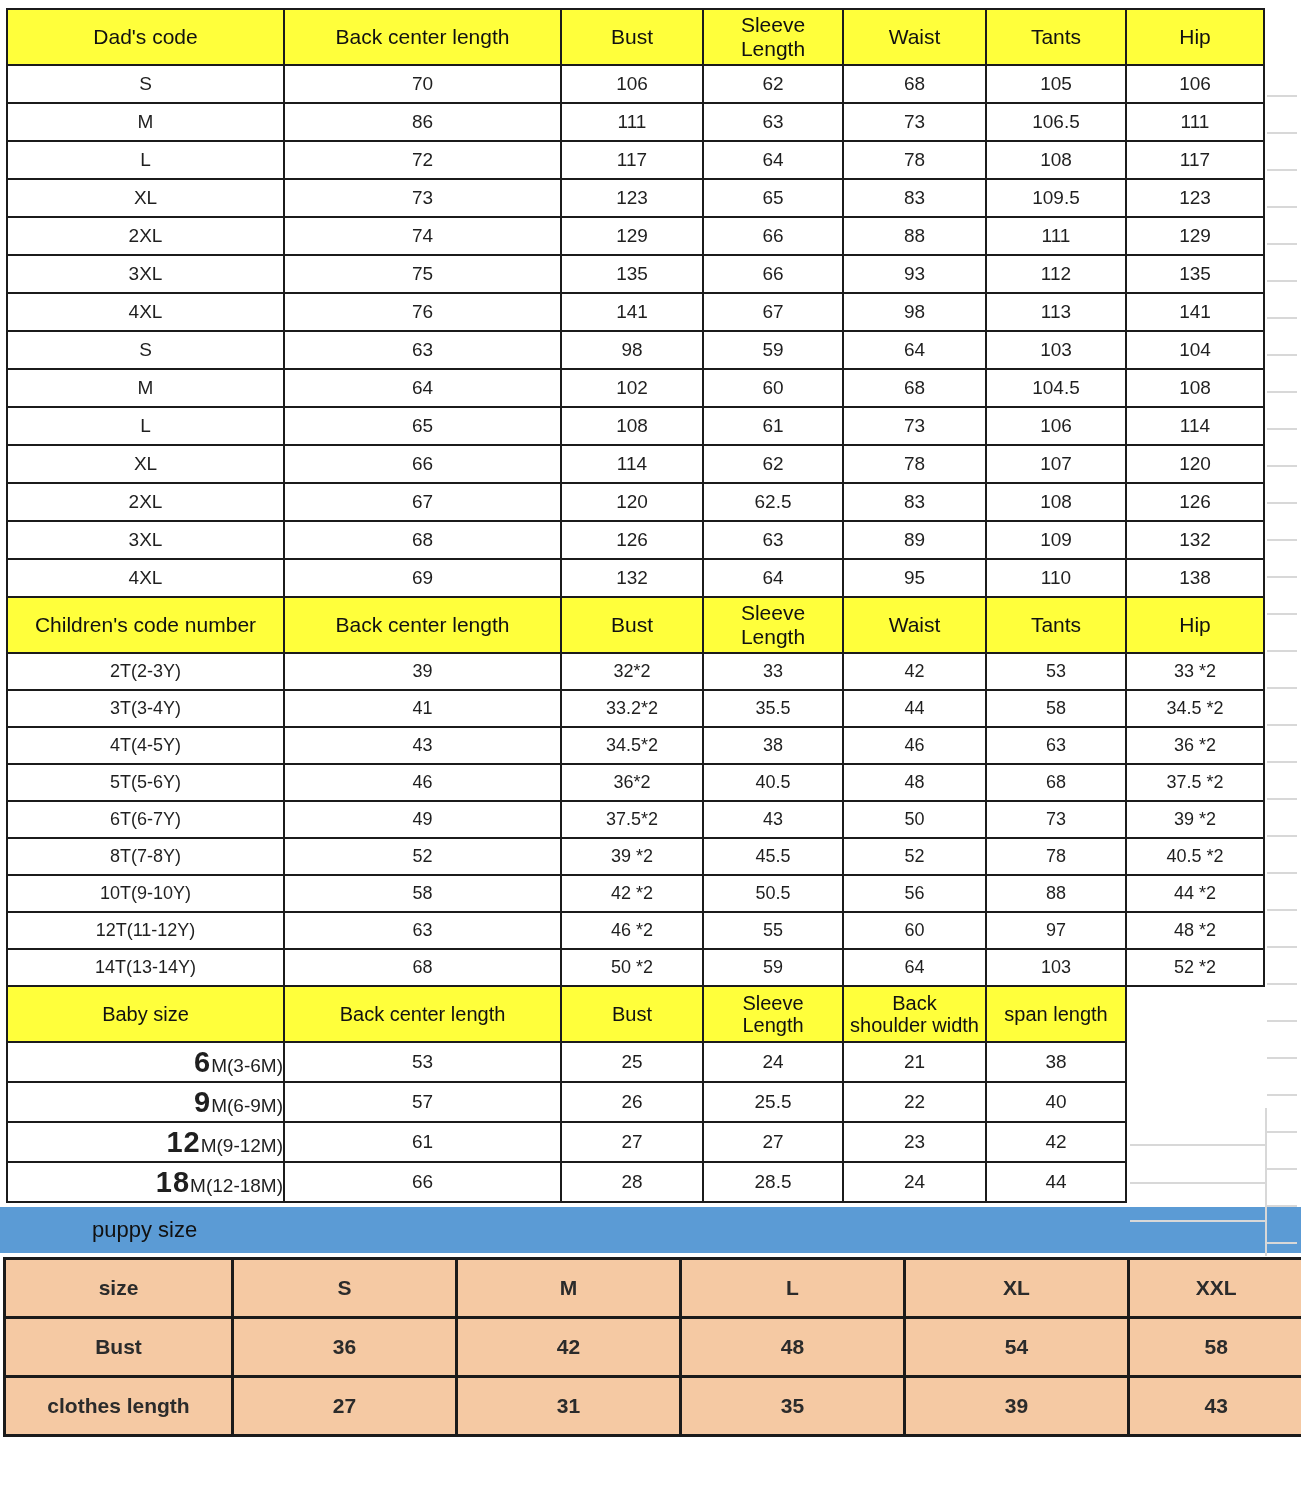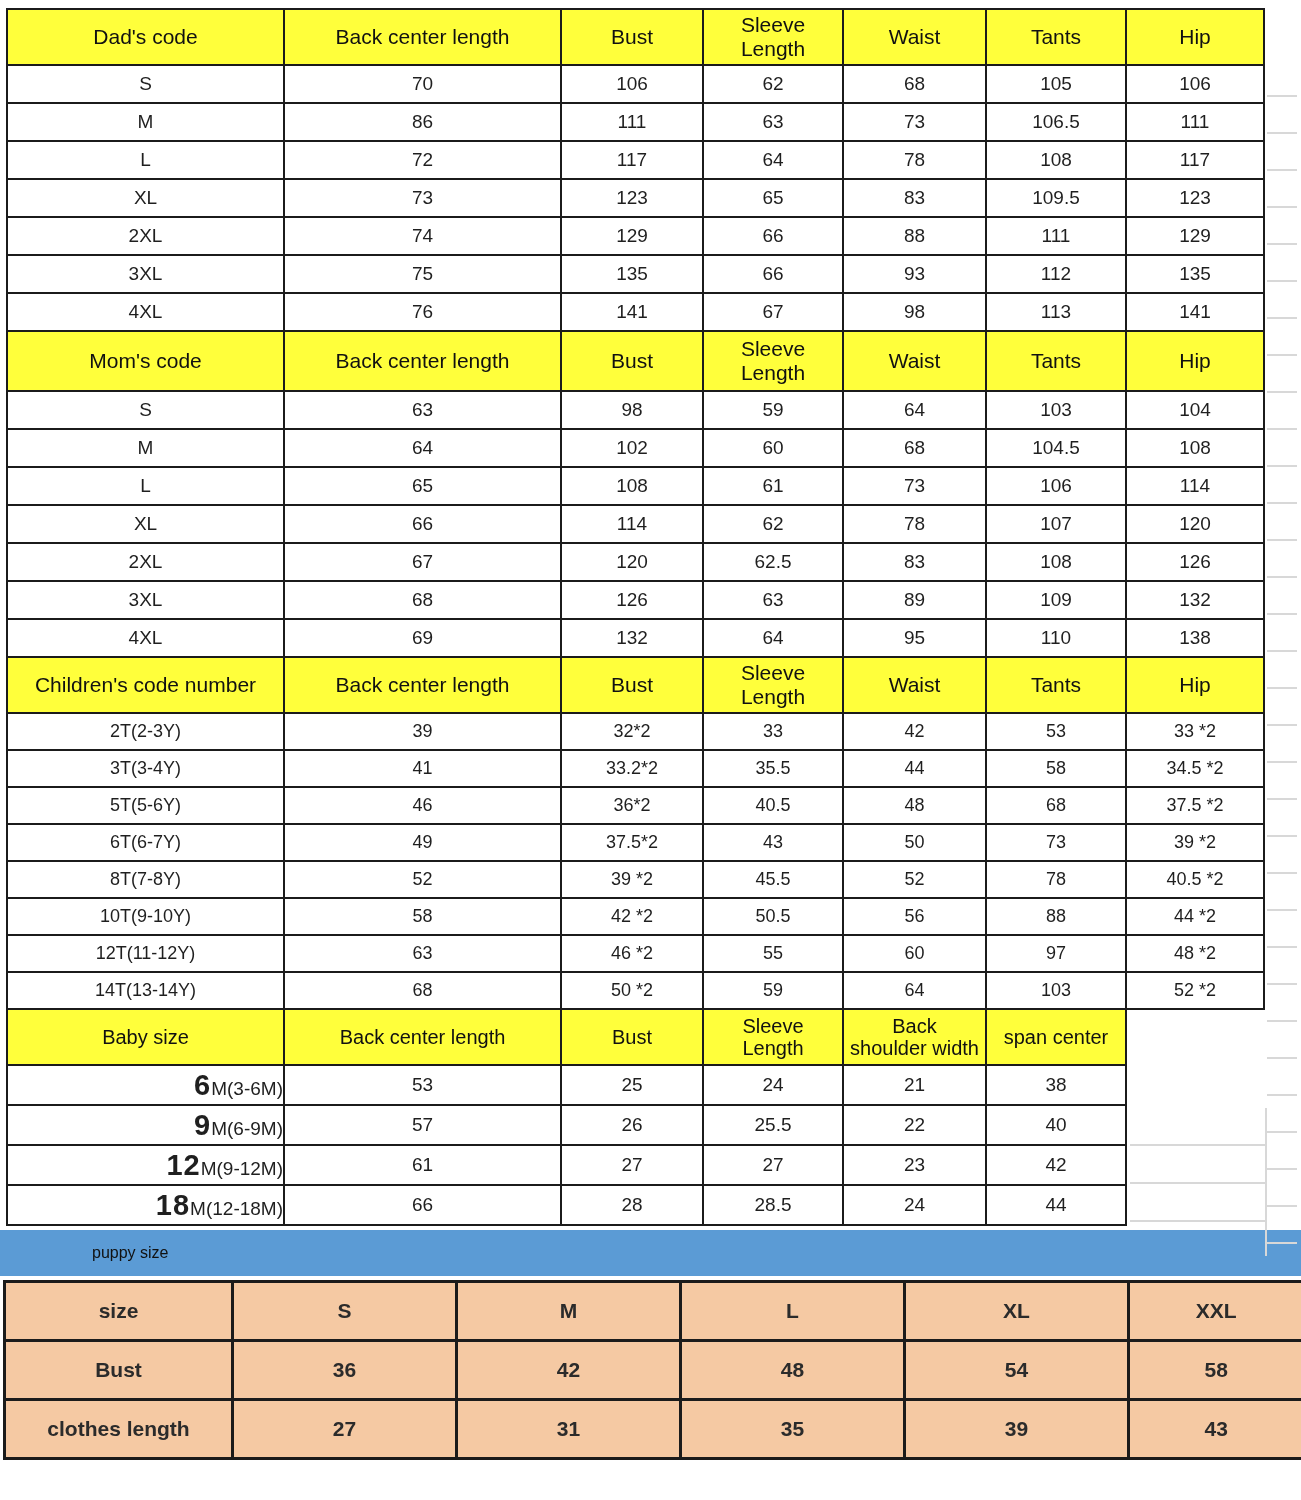--- a/index.html
+++ b/index.html
@@ -26,21 +26,21 @@
   .c-black{color:#1f1f1f;}
   .c-blue{color:#3f8fd2;}
   .c-navy{color:#2e4470;margin-left:32px;}
   .c-red{color:#ec1c24;}
   td.left{text-align:right;padding-left:1px;}
   .big{font-size:29px;font-weight:bold;letter-spacing:1px;}
   
   .puppy-bar{
     margin-top:4px;width:1301px;height:46px;background:#5b9bd5;
     display:flex;align-items:center;box-sizing:border-box;padding-left:92px;
-    font-size:16px;color:#111;
+    font-size:22px;color:#111;
   }
   .puppy{width:1298px;margin-top:4px;margin-left:3px;border-radius:25px;}
   .puppy td{
     border:3px solid #1b1b1b;background:#f5c9a3;text-align:center;
     font-size:21px;font-weight:bold;height:56px;color:#2b2b2b;padding:0;
   }
   .puppy td:last-child{border-right:none;}
   
   .right-strip{
     position:absolute;left:1267px;top:60px;width:30px;height:1195px;
@@ -153,30 +153,20 @@
       <col style="width:277px">
       <col style="width:277px">
       <col style="width:142px">
       <col style="width:140px">
       <col style="width:143px">
       <col style="width:140px">
       <col style="width:138px">
     </colgroup>
   <tbody>
       <tr>
-        <th class="hdr">Mom's code</th>
-        <th class="hdr">Back center length</th>
-        <th class="hdr">Bust</th>
-        <th class="hdr">Sleeve
-Length</th>
-        <th class="hdr">Waist</th>
-        <th class="hdr">Tants</th>
-        <th class="hdr">Hip</th>
-      </tr>
-      <tr>
         <td class="c-black">S</td>
         <td class="c-black">63</td>
         <td class="c-black">98</td>
         <td class="c-black">59</td>
         <td class="c-black">64</td>
         <td class="c-black">103</td>
         <td class="c-black">104</td>
       </tr>
       <tr>
         <td class="c-black">M</td>
@@ -268,20 +258,29 @@
       <tr>
         <td class="c-blue">3T(3-4Y)</td>
         <td class="c-blue">41</td>
         <td class="c-blue">33.2*2</td>
         <td class="c-blue">35.5</td>
         <td class="c-blue">44</td>
         <td class="c-blue">58</td>
         <td class="c-black">34.5 *2</td>
       </tr>
       <tr>
+        <td class="c-blue">4T(4-5Y)</td>
+        <td class="c-blue">43</td>
+        <td class="c-blue">34.5*2</td>
+        <td class="c-blue">38</td>
+        <td class="c-blue">46</td>
+        <td class="c-blue">63</td>
+        <td class="c-black">36 *2</td>
+      </tr>
+      <tr>
         <td class="c-blue">5T(5-6Y)</td>
         <td class="c-blue">46</td>
         <td class="c-blue">36*2</td>
         <td class="c-blue">40.5</td>
         <td class="c-blue">48</td>
         <td class="c-blue">68</td>
         <td class="c-black">37.5 *2</td>
       </tr>
       <tr>
         <td class="c-blue">6T(6-7Y)</td>
@@ -342,21 +341,21 @@
     </colgroup>
   <tbody>
       <tr>
         <th class="hdr">Baby size</th>
         <th class="hdr">Back center length</th>
         <th class="hdr">Bust</th>
         <th class="hdr">Sleeve
 Length</th>
         <th class="hdr">Back
 shoulder width</th>
-        <th class="hdr">span center</th>
+        <th class="hdr">span length</th>
       </tr>
       <tr>
         <td class="c-black left"><span class="big">6</span><span>M(3-6M)</span></td>
         <td class="c-black">53</td>
         <td class="c-black">25</td>
         <td class="c-black">24</td>
         <td class="c-black">21</td>
         <td class="c-black">38</td>
       </tr>
       <tr>

